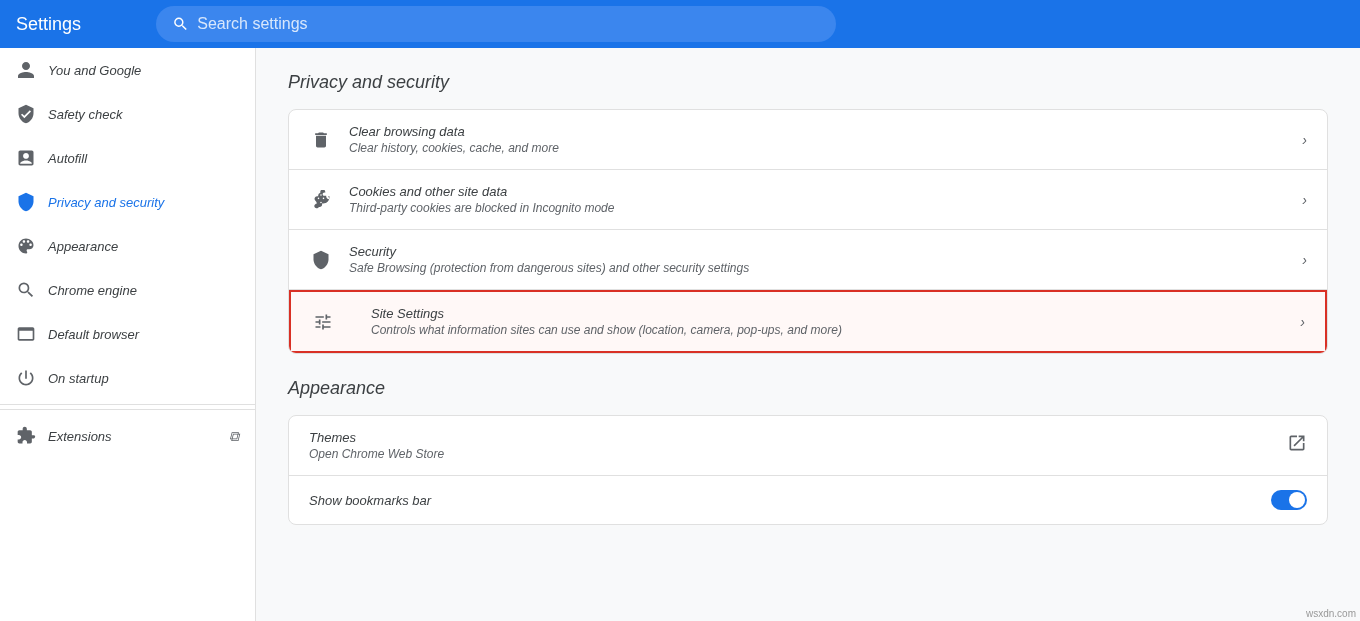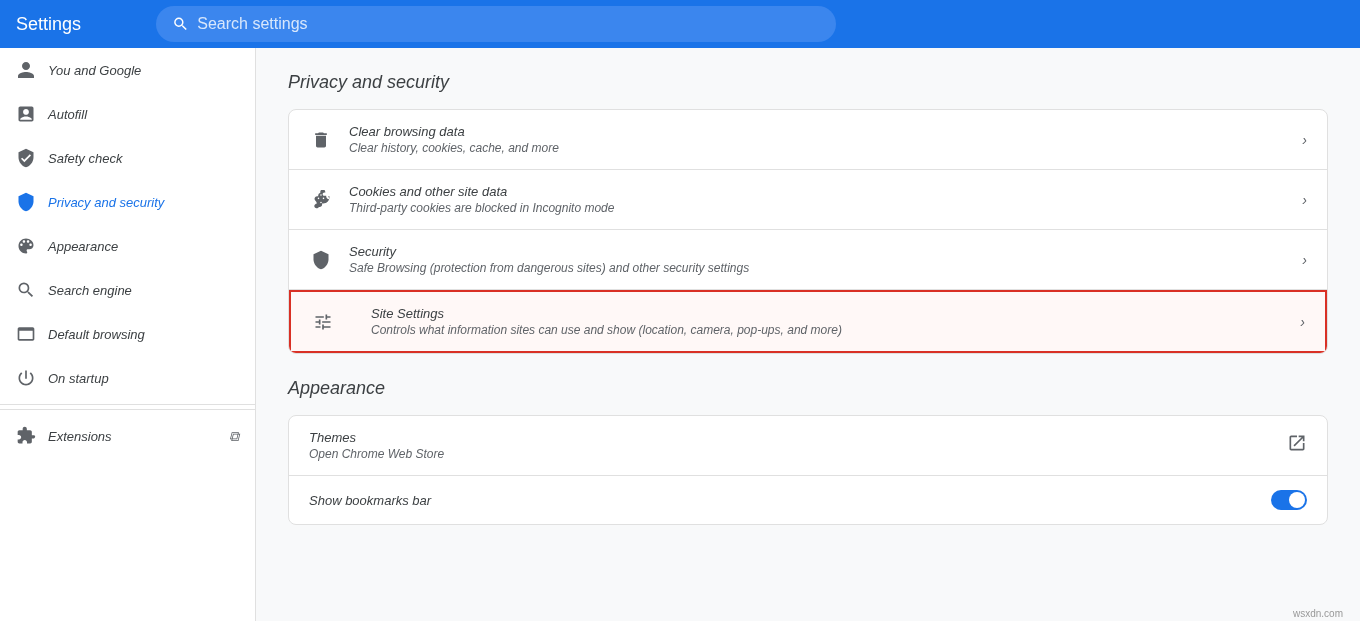--- a/index.html
+++ b/index.html
@@ -177,21 +177,21 @@
     }
     .toggle.off::after { left: 2px; }
     .toggle.on::after { right: 2px; }
 
     
     .sidebar::-webkit-scrollbar, .content::-webkit-scrollbar { width: 8px; }
     .sidebar::-webkit-scrollbar-track, .content::-webkit-scrollbar-track { background: transparent; }
     .sidebar::-webkit-scrollbar-thumb { background: #c1c1c1; border-radius: 4px; }
     .content::-webkit-scrollbar-thumb { background: #c1c1c1; border-radius: 4px; }
 
-    .wsxdn { position: fixed; bottom: 0; right: 13px; font-size: 10px; color: #999; padding: 2px 4px; }
+    .wsxdn { position: fixed; bottom: 0; right: 0; font-size: 10px; color: #999; padding: 2px 4px; }
   </style>
 </head>
 <body>
 
 <div class="header">
   <div class="header-title">Settings</div>
   <div class="search-bar">
     <svg class="search-icon-svg" viewBox="0 0 24 24" fill="white">
       <path d="M15.5 14h-.79l-.28-.27A6.471 6.471 0 0 0 16 9.5 6.5 6.5 0 1 0 9.5 16c1.61 0 3.09-.59 4.23-1.57l.27.28v.79l5 4.99L20.49 19l-4.99-5zm-6 0C7.01 14 5 11.99 5 9.5S7.01 5 9.5 5 14 7.01 14 9.5 11.99 14 9.5 14z"></path>
     </svg>
@@ -208,33 +208,33 @@
         <svg width="20" height="20" viewBox="0 0 24 24" fill="#5f6368">
             <path d="M12 12c2.7 0 4.8-2.1 4.8-4.8S14.7 2.4 12 2.4 7.2 4.5 7.2 7.2 9.3 12 12 12zm0 2.4c-3.2 0-9.6 1.6-9.6 4.8v2.4h19.2v-2.4c0-3.2-6.4-4.8-9.6-4.8z"></path>
           </svg>
       </span>
       <span>You and Google</span>
     </div>
 
     <div class="sidebar-item">
       <span class="icon">
         <svg width="20" height="20" viewBox="0 0 24 24" fill="#5f6368">
+            <path d="M12 1L3 5v6c0 5.55 3.84 10.74 9 12 5.16-1.26 9-6.45 9-12V5l-9-4zm-2 16l-4-4 1.41-1.41L10 14.17l6.59-6.59L18 9l-8 8z"></path>
+          </svg>
+      </span>
+      <span>Safety check</span>
+    </div>
+
+    <div class="sidebar-item">
+      <span class="icon">
+        <svg width="20" height="20" viewBox="0 0 24 24" fill="#5f6368">
             <path d="M19 3H5c-1.1 0-2 .9-2 2v14c0 1.1.9 2 2 2h14c1.1 0 2-.9 2-2V5c0-1.1-.9-2-2-2zm-7 3c1.93 0 3.5 1.57 3.5 3.5S13.93 13 12 13s-3.5-1.57-3.5-3.5S10.07 6 12 6zm7 13H5v-.23c0-.62.28-1.2.76-1.58C7.47 15.82 9.64 15 12 15s4.53.82 6.24 2.19c.48.38.76.97.76 1.58V19z"></path>
           </svg>
       </span>
       <span>Autofill</span>
-    </div>
-
-    <div class="sidebar-item">
-      <span class="icon">
-        <svg width="20" height="20" viewBox="0 0 24 24" fill="#5f6368">
-            <path d="M12 1L3 5v6c0 5.55 3.84 10.74 9 12 5.16-1.26 9-6.45 9-12V5l-9-4zm-2 16l-4-4 1.41-1.41L10 14.17l6.59-6.59L18 9l-8 8z"></path>
-          </svg>
-      </span>
-      <span>Safety check</span>
     </div>
 
     <div class="sidebar-item active">
       <span class="icon">
         <svg width="20" height="20" viewBox="0 0 24 24" fill="#1a73e8">
             <path d="M12 1L3 5v6c0 5.55 3.84 10.74 9 12 5.16-1.26 9-6.45 9-12V5l-9-4z"></path>
           </svg>
       </span>
       <span style="color:#1a73e8;font-weight:500;">Privacy and security</span>
     </div>
@@ -247,30 +247,30 @@
       </span>
       <span>Appearance</span>
     </div>
 
     <div class="sidebar-item">
       <span class="icon">
         <svg width="20" height="20" viewBox="0 0 24 24" fill="#5f6368">
             <path d="M15.5 14h-.79l-.28-.27A6.471 6.471 0 0 0 16 9.5 6.5 6.5 0 1 0 9.5 16c1.61 0 3.09-.59 4.23-1.57l.27.28v.79l5 4.99L20.49 19l-4.99-5zm-6 0C7.01 14 5 11.99 5 9.5S7.01 5 9.5 5 14 7.01 14 9.5 11.99 14 9.5 14z"></path>
           </svg>
       </span>
-      <span>Search engine</span>
+      <span>Chrome engine</span>
     </div>
 
     <div class="sidebar-item">
       <span class="icon">
         <svg width="20" height="20" viewBox="0 0 24 24" fill="#5f6368">
             <path d="M20 4H4c-1.1 0-2 .9-2 2v12c0 1.1.9 2 2 2h16c1.1 0 2-.9 2-2V6c0-1.1-.9-2-2-2zm0 14H4V8h16v10z"></path>
           </svg>
       </span>
-      <span>Default browsing</span>
+      <span>Default browser</span>
     </div>
 
     <div class="sidebar-item">
       <span class="icon">
         <svg width="20" height="20" viewBox="0 0 24 24" fill="#5f6368">
             <path d="M13 3h-2v10h2V3zm4.83 2.17l-1.42 1.42C17.99 7.86 19 9.81 19 12c0 3.87-3.13 7-7 7s-7-3.13-7-7c0-2.19 1.01-4.14 2.58-5.42L6.17 5.17C4.23 6.82 3 9.26 3 12c0 4.97 4.03 9 9 9s9-4.03 9-9c0-2.74-1.23-5.18-3.17-6.83z"></path>
           </svg>
       </span>
       <span>On startup</span>
     </div>

